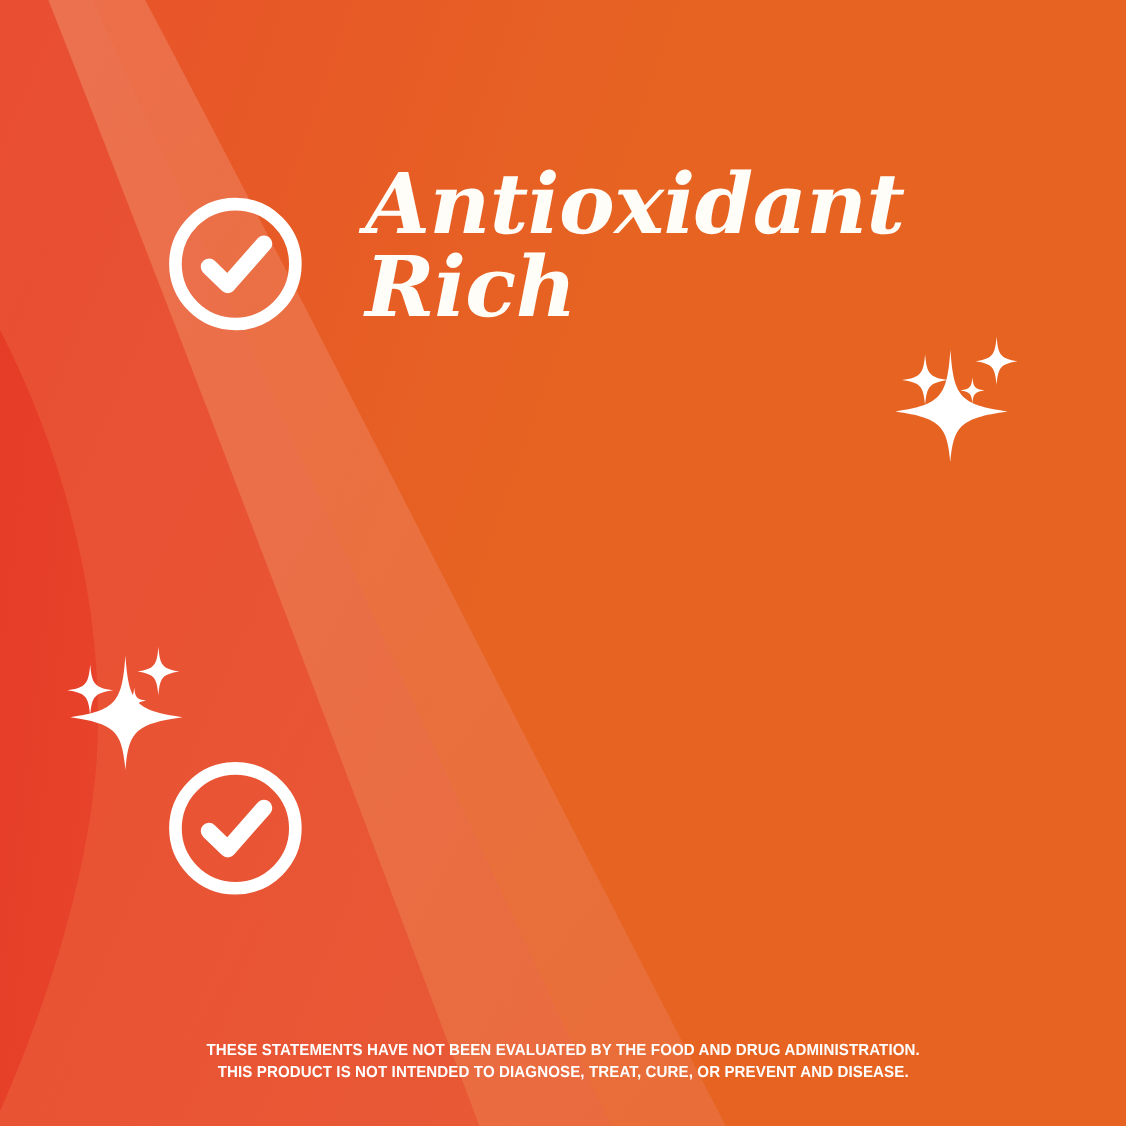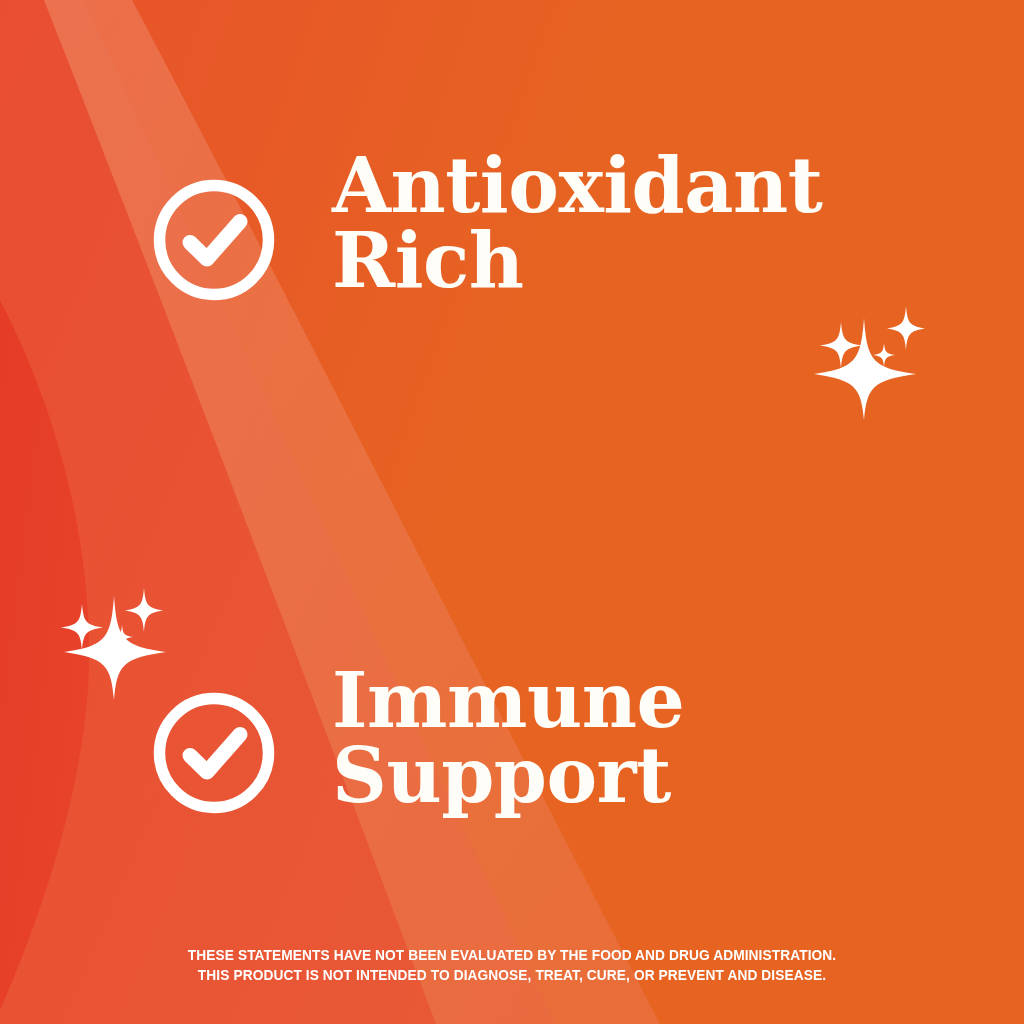--- a/index.html
+++ b/index.html
@@ -36,20 +36,21 @@
     width: 1024px;
     height: 1024px;
     z-index: 3;
   }
 
   .benefit-row {
     position: absolute;
     left: 150px;
     display: flex;
     align-items: flex-start;
+    font-style: italic;
   }
 
   .benefit-row.r0 { top: 148px; }
   .benefit-row.r1 { top: 403px; }
   .benefit-row.r2 { top: 663px; }
 
   .check-wrap {
     flex: 0 0 auto;
     width: 128px;
     height: 128px;
@@ -180,22 +181,20 @@
     </div>
 
 
     <div class="benefit-row r2">
       <span class="check-wrap">
         <svg class="check-svg" viewBox="0 0 128 128" aria-hidden="true">
           <circle cx="64" cy="64" r="54.5" fill="none" stroke="#FFFFFF" stroke-width="11.5"></circle>
           <path d="M40 66.5 L57 83 L90 45.5" fill="none" stroke="#FFFFFF" stroke-width="15" stroke-linecap="round" stroke-linejoin="round"></path>
         </svg>
       </span>
-      <span class="benefit-text">Immune
-Support</span>
     </div>
 
   </div>
 
   <div id="disclaimer">
     <span class="dl-line">THESE STATEMENTS HAVE NOT BEEN EVALUATED BY THE FOOD AND DRUG ADMINISTRATION.</span>
     <span class="dl-line">THIS PRODUCT IS NOT INTENDED TO DIAGNOSE, TREAT, CURE, OR PREVENT AND DISEASE.</span>
   </div>
 
 </div>

